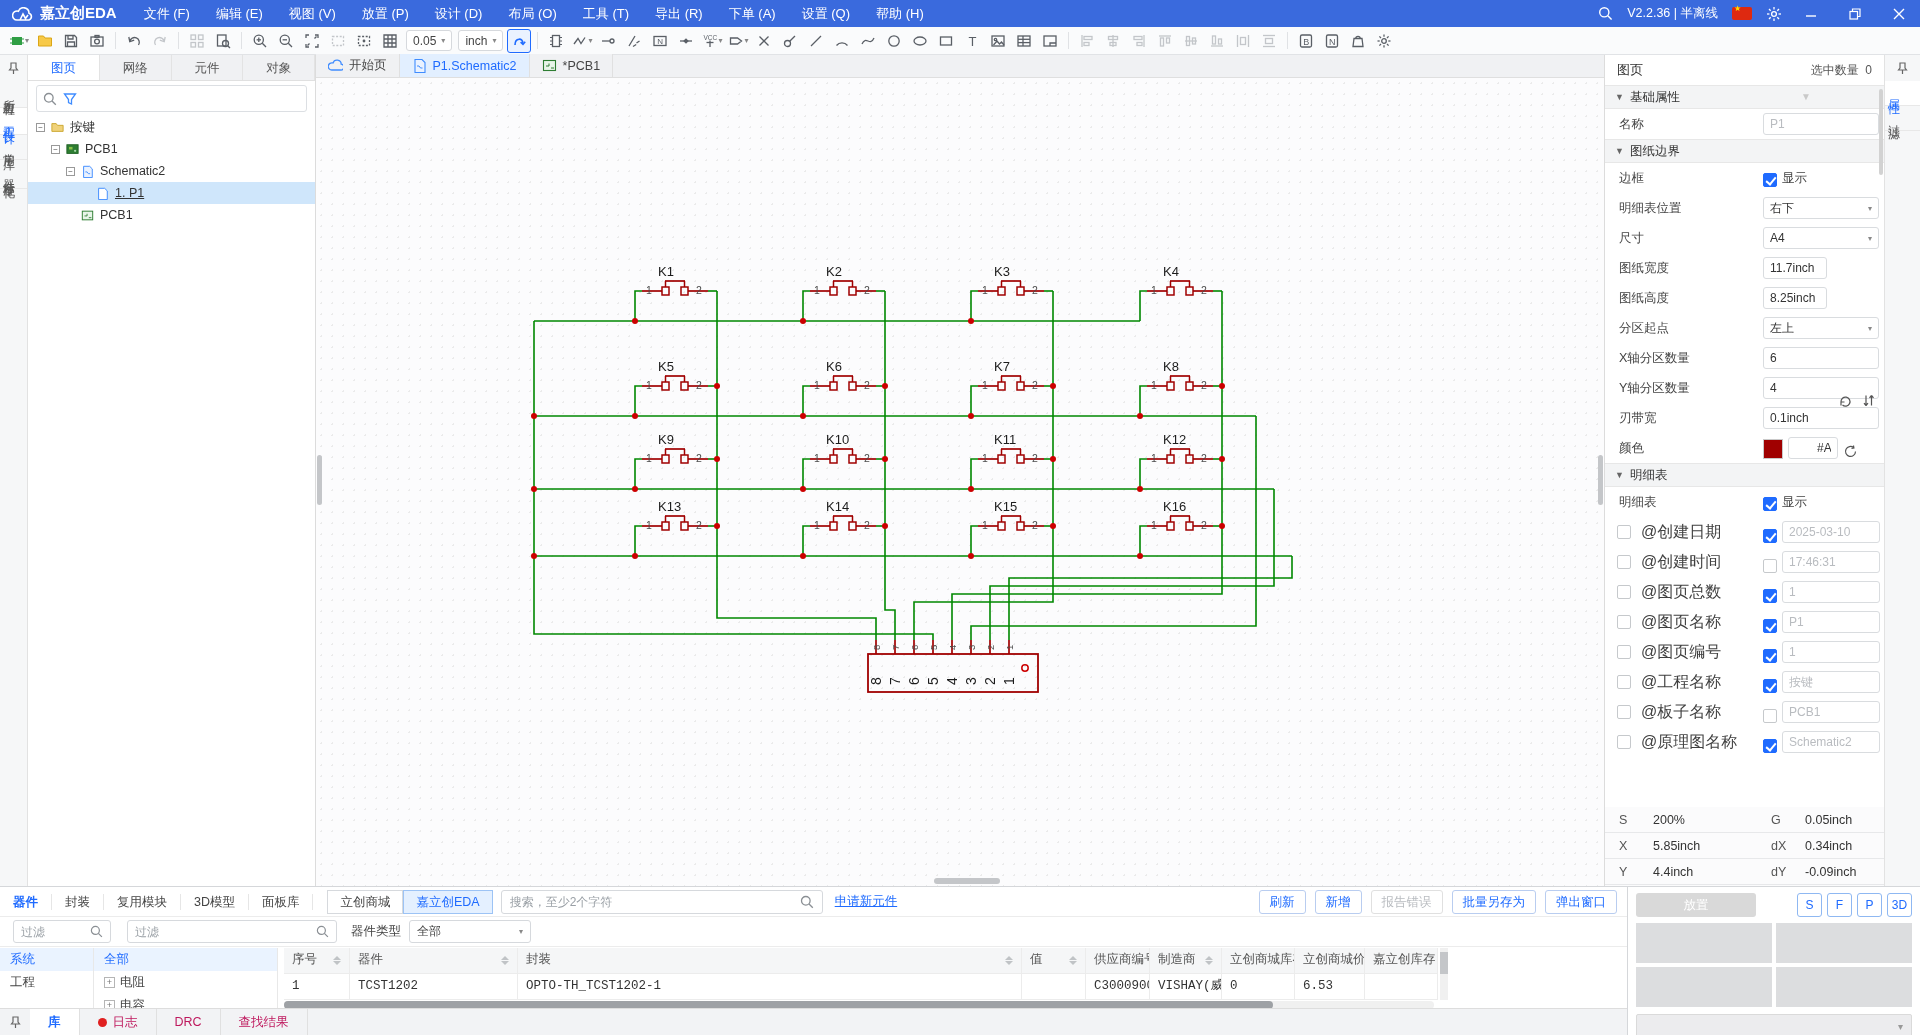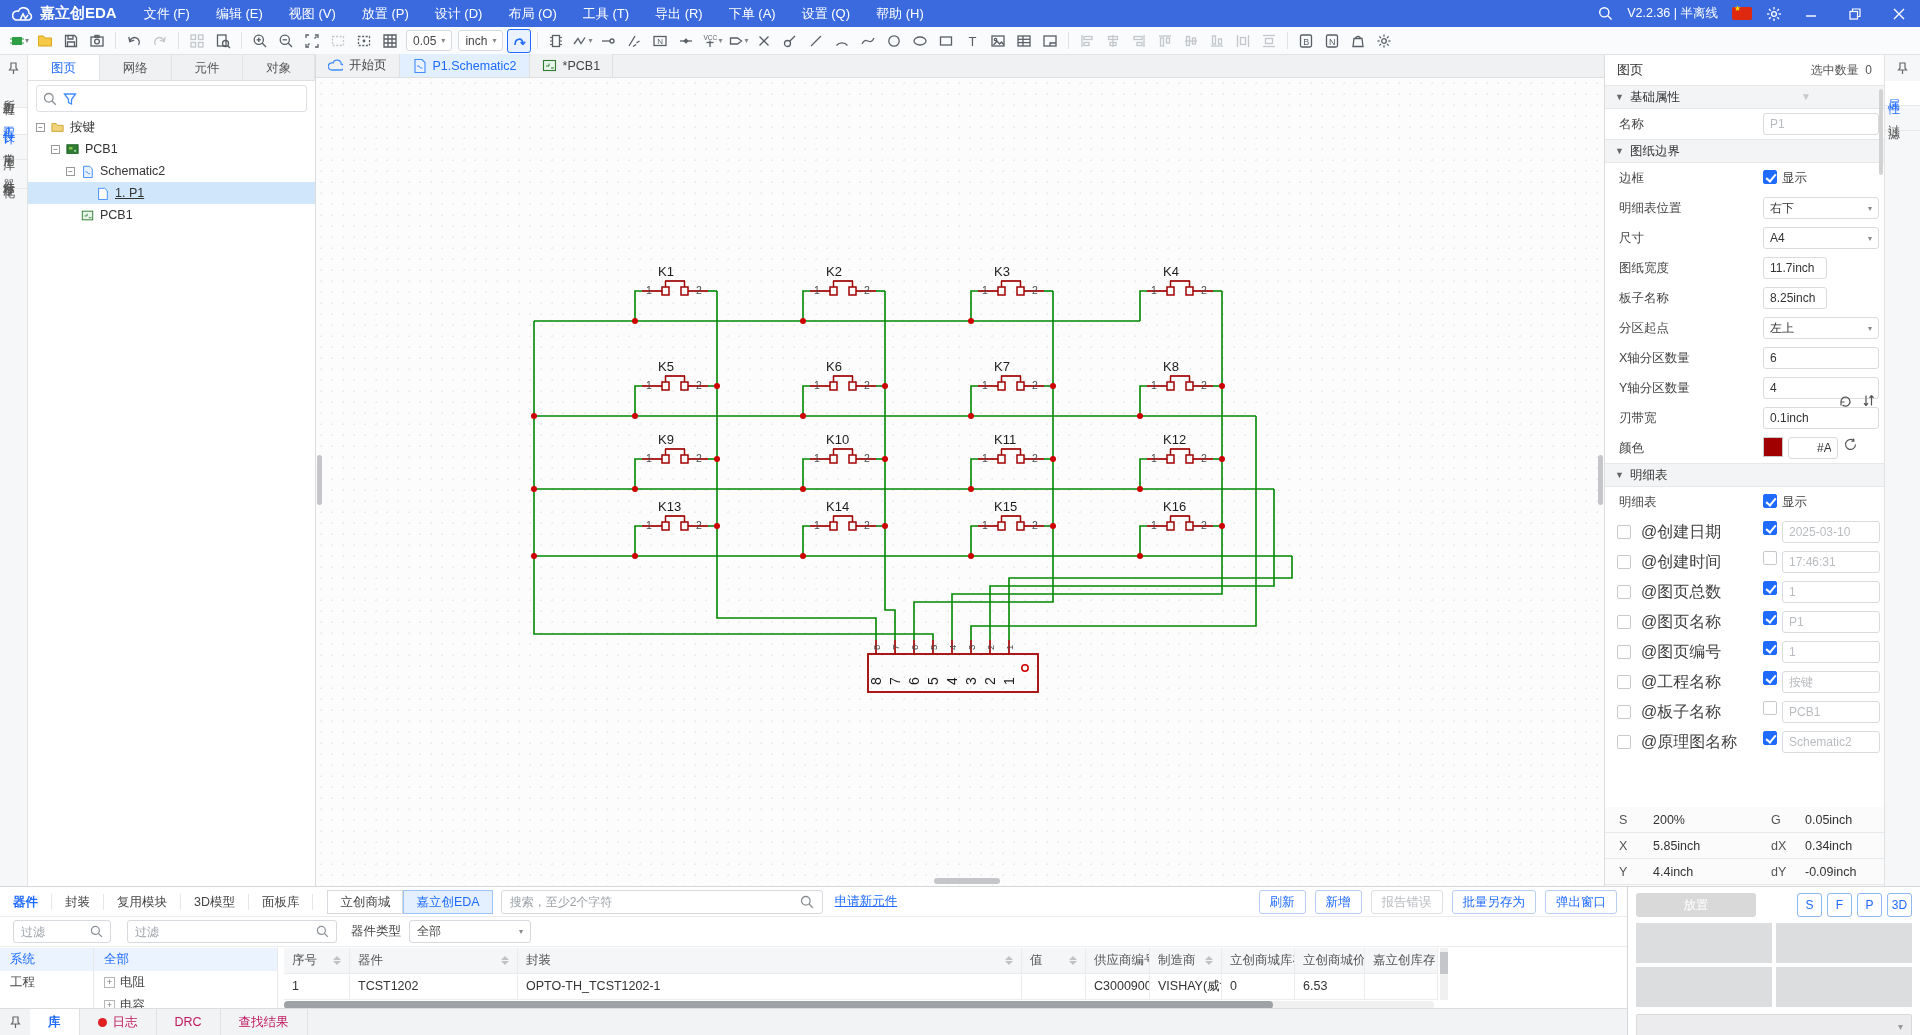--- a/index.html
+++ b/index.html
@@ -54,21 +54,21 @@
   .scrollthumb { position:absolute; background:#c4c6c9; border-radius:3px; }
 
   
   #rightpanel { position:absolute; left:1604px; top:55px; width:280px; height:752px; background:#fff; border-left:1px solid #dcdcdc; overflow:hidden; }
   #rp-head { height:30px; display:flex; align-items:center; padding:0 12px; font-size:13px; color:#333; }
   #rp-selcount { margin-left:auto; color:#555; font-size:12px; }
   .rp-section { background:#f3f4f5; border-top:1px solid #e7e7e7; border-bottom:1px solid #e7e7e7; height:24px; display:flex; align-items:center; padding:0 10px; gap:6px; font-size:12.5px; color:#333; }
   .rp-section .tri { font-size:9px; color:#666; }
   .rp-row { height:30px; display:flex; align-items:center; padding:0 10px 0 14px; position:relative; }
   .rp-label { font-size:12.5px; color:#444; flex:none; }
-  .rp-ctl { position:absolute; left:158px; display:flex; align-items:flex-start; gap:5px; }
+  .rp-ctl { position:absolute; left:158px; display:flex; align-items:flex-end; gap:5px; }
   .rp-input { width:116px; height:22px; border:1px solid #d9dcdf; border-radius:3px; padding:0 6px; font-size:12px; color:#333; background:#fff; outline:none; font-family:"Liberation Sans",sans-serif;}
   .rp-input.dis { color:#b9bcc0; }
   .rp-input.short { width:64px; }
   .rp-select { width:116px; height:22px; border:1px solid #d9dcdf; border-radius:3px; display:flex; align-items:center; padding:0 6px; font-size:12px; color:#333; background:#fff; }
   .rp-select .caret { margin-left:auto; }
   .chk { width:14px; height:14px; border:1px solid #c6c9cc; border-radius:2px; background:#fff; flex:none; }
   .chk.on { background:#1f6bff; border-color:#1f6bff; position:relative; }
   .chk.on:after { content:""; position:absolute; left:4px; top:1px; width:4px; height:8px; border:solid #fff; border-width:0 2px 2px 0; transform:rotate(40deg); }
   .rp-attr-lead { position:absolute; left:12px; }
   .rp-attr-label { margin-left:22px; font-size:16px; color:#404040; }
@@ -102,21 +102,21 @@
   #bp-row2 { height:30px; display:flex; align-items:center; border-bottom:1px solid #ececec; }
   .filterbox { height:23px; border:1px solid #d6d9dd; border-radius:3px; display:flex; align-items:center; padding:0 7px; }
   .filterbox input { border:none; outline:none; flex:1; font-size:12px; width:60px; }
   .filterbox input::placeholder { color:#9aa0a6; }
   #bp-typeselect { width:122px; height:23px; border:1px solid #d6d9dd; border-radius:3px; display:flex; align-items:center; padding:0 7px; font-size:12px; color:#444; }
   .catcol { position:absolute; top:61px; bottom:27px; overflow:hidden; border-right:1px solid #e8e8e8; }
   .catitem { height:23px; line-height:23px; padding-left:10px; font-size:12.5px; color:#444; white-space:nowrap; }
   .catitem.sel { color:#1f6bff; background:#eaf3ff; }
   .plusbox { display:inline-block; width:11px; height:11px; border:1px solid #b5b5b5; font-size:9px; line-height:9px; text-align:center; color:#777; margin-right:5px; vertical-align:middle; background:#fff; }
   
-  #bp-table { position:absolute; left:284px; top:61px; }
+  #bp-table { position:absolute; left:284px; top:61px;font-family:Liberation Mono, monospace; }
   .trow { display:flex; }
   .tcell { height:26px; line-height:25px; font-size:12.5px; color:#333; padding:0 8px; border-right:1px solid #ececec; border-bottom:1px solid #ececec; white-space:nowrap; overflow:hidden; display:flex; align-items:center; }
   .thead .tcell { background:#f5f6f7; color:#555; }
   .sorticon { margin-left:auto; display:flex; flex-direction:column; gap:1px; padding-left:4px; }
   .sorticon i { width:0; height:0; border-left:4px solid transparent; border-right:4px solid transparent; }
   .sorticon .up { border-bottom:4px solid #c0c3c6; }
   .sorticon .dn { border-top:4px solid #c0c3c6; }
   #bp-hscroll { position:absolute; left:284px; top:114px; width:1150px; height:8px; background:#f0f0f0; border-radius:4px; }
   #bp-hscroll div { width:86%; height:8px; background:#9ea1a5; border-radius:4px; }
   #bp-vscroll { position:absolute; left:1440px; top:61px; width:8px; height:52px; background:#f0f0f0; }
@@ -985,21 +985,21 @@
             </div>
           </div>
         </div>
         <div class="rp-row">
           <span class="rp-label">图纸宽度</span>
           <div class="rp-ctl">
             <input class="rp-input short" value="11.7inch" style="">
           </div>
         </div>
         <div class="rp-row">
-          <span class="rp-label">板子名称</span>
+          <span class="rp-label">图纸高度</span>
           <div class="rp-ctl">
             <input class="rp-input short" value="8.25inch" style="">
           </div>
         </div>
         <div class="rp-row">
           <span class="rp-label">分区起点</span>
           <div class="rp-ctl">
             <div class="rp-select">
               <span>左上</span>
               <span class="caret">▾</span>

